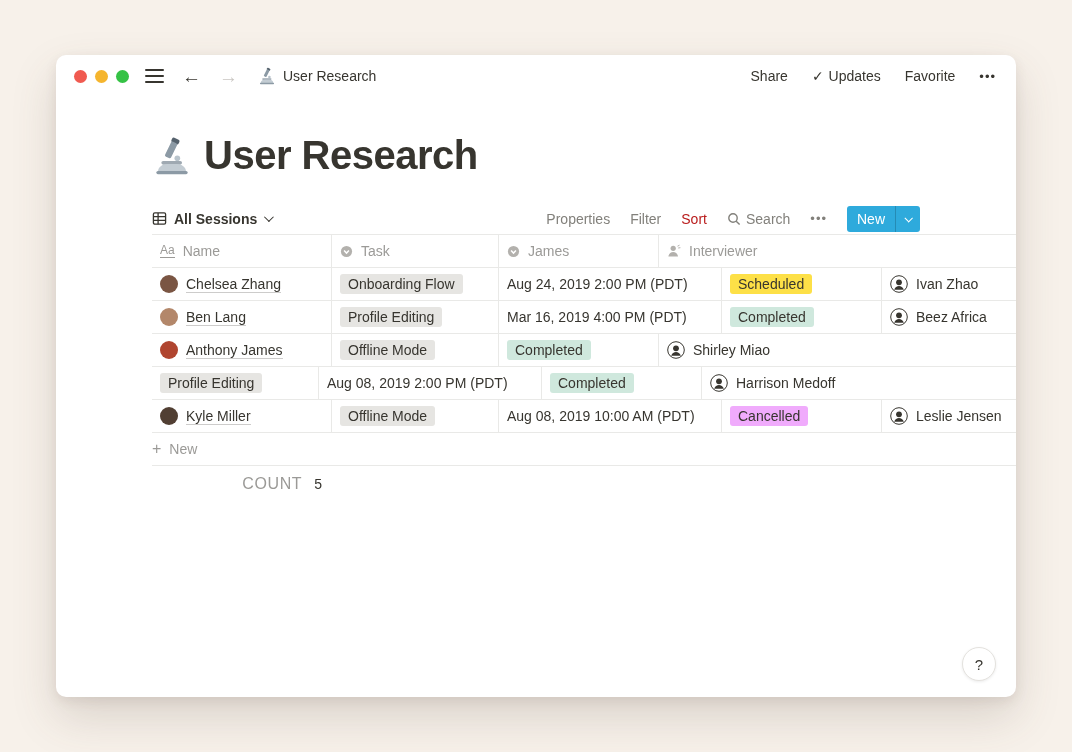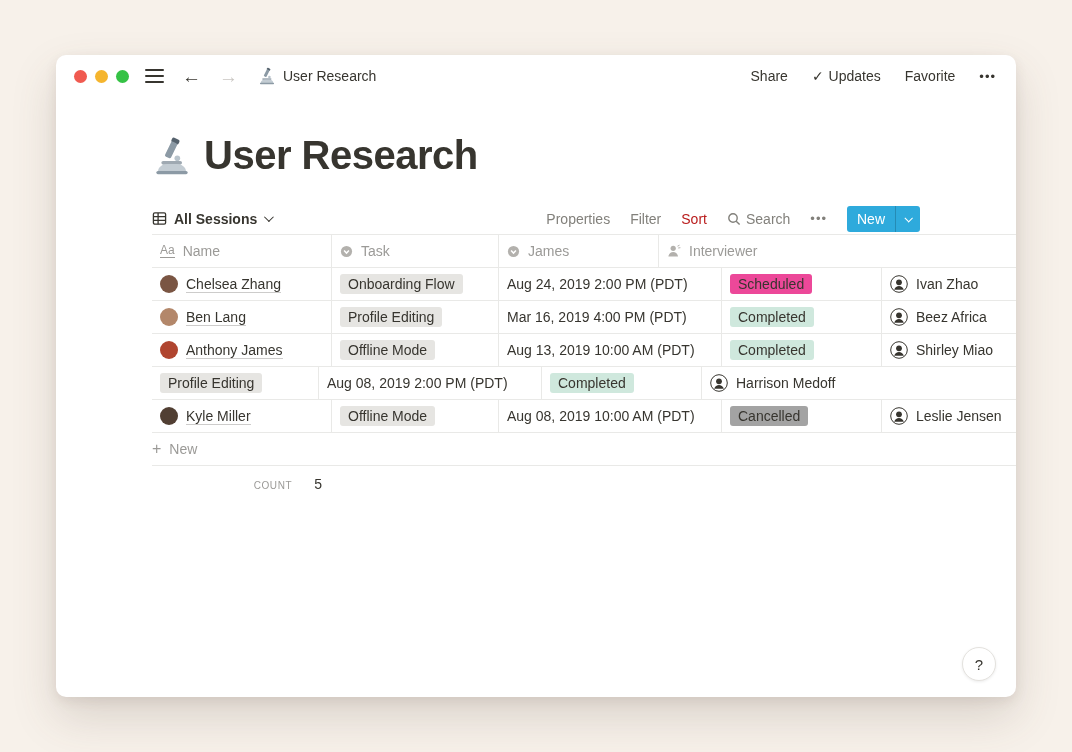--- a/index.html
+++ b/index.html
@@ -47,21 +47,21 @@
   .tcell { flex:none; display:flex; align-items:center; gap:8px; padding:0 8px; font-size:14px; border-right:1px solid #e9e9e7; overflow:hidden; white-space:nowrap; }
   .col-name { width:180px; } .col-task { width:167px; } .col-date { width:223px; } .col-status { width:160px; } .col-int { width:200px; border-right:none; }
   .hicon { flex:none; display:flex; align-items:center; }
   .aa-glyph { font-size:12px; color:#9b9a97; border-bottom:1px solid #9b9a97; line-height:1.1; }
   .avatar { flex:none; width:18px; height:18px; border-radius:50%; }
   .name-text { border-bottom:1px solid rgba(55,53,47,.25); font-weight:500; cursor:pointer; }
   .tag { padding:2px 8px; border-radius:3px; font-size:14px; line-height:1.2; }
   .new-row { display:flex; align-items:center; gap:8px; height:33px; border-bottom:1px solid #e9e9e7; color:#9b9a97; font-size:14px; cursor:pointer; }
   .plus-glyph { font-size:16px; line-height:1; }
   .count-row { width:180px; margin-top:9px; text-align:right; padding-right:10px; white-space:nowrap; }
-  .count-label { font-size:10px; letter-spacing:.6px; color:#9b9a97; margin-right:22px; }
+  .count-label { font-size:16px; letter-spacing:.6px; color:#9b9a97; margin-right:12px; }
   .count-value { font-size:14px; color:#37352f; }
   
   .help-btn { position:absolute; right:20px; bottom:16px; width:34px; height:34px; border-radius:50%;
     background:#fff; border:1px solid #e4e2de; box-shadow:0 1px 3px rgba(0,0,0,.08);
     display:flex; align-items:center; justify-content:center; font-size:15px; cursor:pointer; }
   svg { display:block; }
 </style>
 </head>
 <body>
 
@@ -203,21 +203,21 @@
           <span class="avatar" style="background-color: rgb(122, 85, 67);"></span>
           <span class="name-text">Chelsea Zhang</span>
         </div>
         <div class="tcell col-task">
           <span class="tag" style="background-color: rgb(230, 229, 226);">Onboarding Flow</span>
         </div>
         <div class="tcell col-date">
             <span>Aug 24, 2019 2:00 PM (PDT)</span>
           </div>
         <div class="tcell col-status">
-          <span class="tag" style="background-color: #ec4899;">Scheduled</span>
+          <span class="tag" style="background-color: #fde047;">Scheduled</span>
         </div>
         <div class="tcell col-int">
           <span class="hicon">
             <svg width="18" height="18" viewBox="0 0 18 18">
                 <circle cx="9" cy="9" r="8.3" fill="#fff" stroke="#37352f" stroke-width="1"></circle>
                 <circle cx="9" cy="7.3" r="2.9" fill="#37352f"></circle>
                 <path d="M4.2 14.8c.9-2.5 2.7-3.7 4.8-3.7s3.9 1.2 4.8 3.7" fill="#37352f"></path>
               </svg>
           </span>
           <span>Ivan Zhao</span>
@@ -251,23 +251,20 @@
       </div>
 
       <div class="trow">
         <div class="tcell col-name">
           <span class="avatar" style="background-color: rgb(176, 69, 47);"></span>
           <span class="name-text">Anthony James</span>
         </div>
         <div class="tcell col-task">
           <span class="tag" style="background-color: rgb(230, 229, 226);">Offline Mode</span>
         </div>
-        <div class="tcell col-date">
-            <span>Aug 13, 2019 10:00 AM (PDT)</span>
-          </div>
         <div class="tcell col-status">
           <span class="tag" style="background-color: rgb(207, 232, 221);">Completed</span>
         </div>
         <div class="tcell col-int">
           <span class="hicon">
             <svg width="18" height="18" viewBox="0 0 18 18">
                 <circle cx="9" cy="9" r="8.3" fill="#fff" stroke="#37352f" stroke-width="1"></circle>
                 <circle cx="9" cy="7.3" r="2.9" fill="#37352f"></circle>
                 <path d="M4.2 14.8c.9-2.5 2.7-3.7 4.8-3.7s3.9 1.2 4.8 3.7" fill="#37352f"></path>
               </svg>
@@ -303,21 +300,21 @@
           <span class="avatar" style="background-color: rgb(81, 63, 51);"></span>
           <span class="name-text">Kyle Miller</span>
         </div>
         <div class="tcell col-task">
           <span class="tag" style="background-color: rgb(230, 229, 226);">Offline Mode</span>
         </div>
         <div class="tcell col-date">
             <span>Aug 08, 2019 10:00 AM (PDT)</span>
           </div>
         <div class="tcell col-status">
-          <span class="tag" style="background-color: #a3a3a3; text-align: center;">Cancelled</span>
+          <span class="tag" style="background-color: #f0abfc; text-align: center;">Cancelled</span>
         </div>
         <div class="tcell col-int">
           <span class="hicon">
             <svg width="18" height="18" viewBox="0 0 18 18">
                 <circle cx="9" cy="9" r="8.3" fill="#fff" stroke="#37352f" stroke-width="1"></circle>
                 <circle cx="9" cy="7.3" r="2.9" fill="#37352f"></circle>
                 <path d="M4.2 14.8c.9-2.5 2.7-3.7 4.8-3.7s3.9 1.2 4.8 3.7" fill="#37352f"></path>
               </svg>
           </span>
           <span>Leslie Jensen</span>

